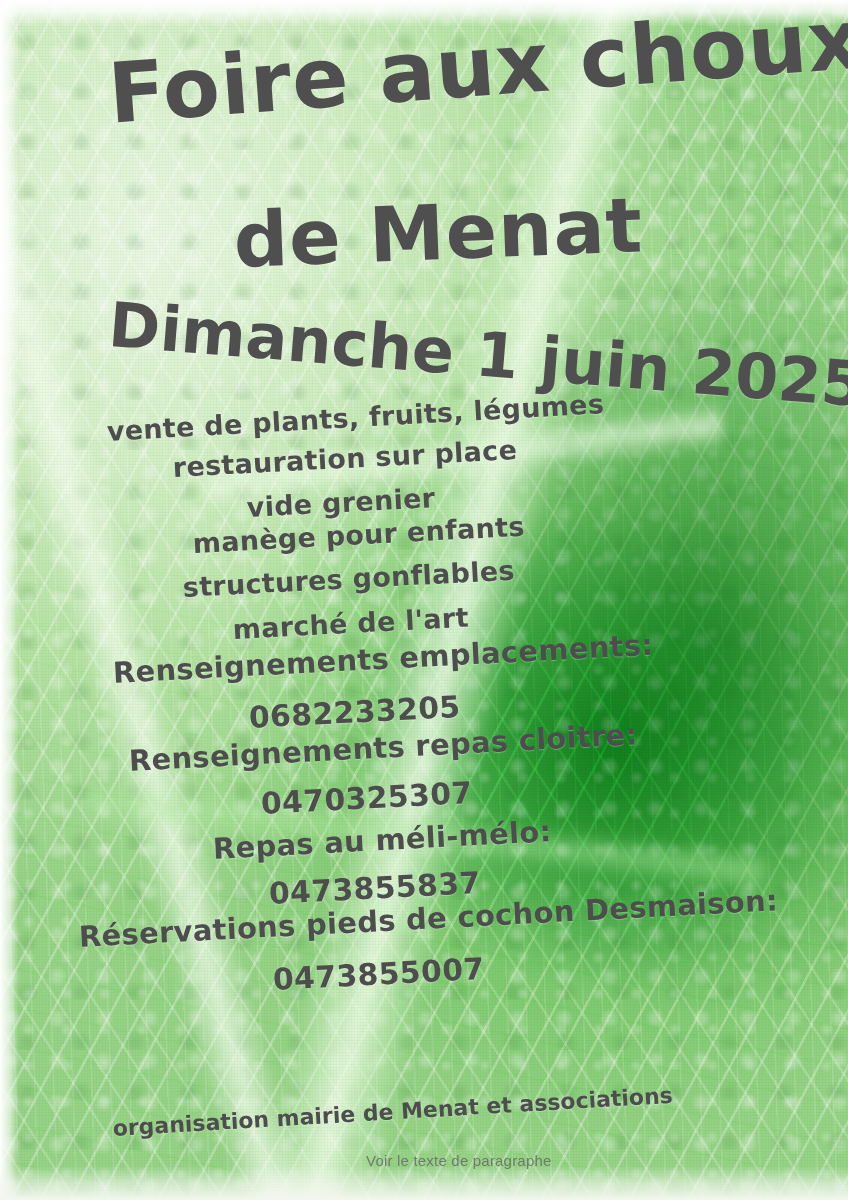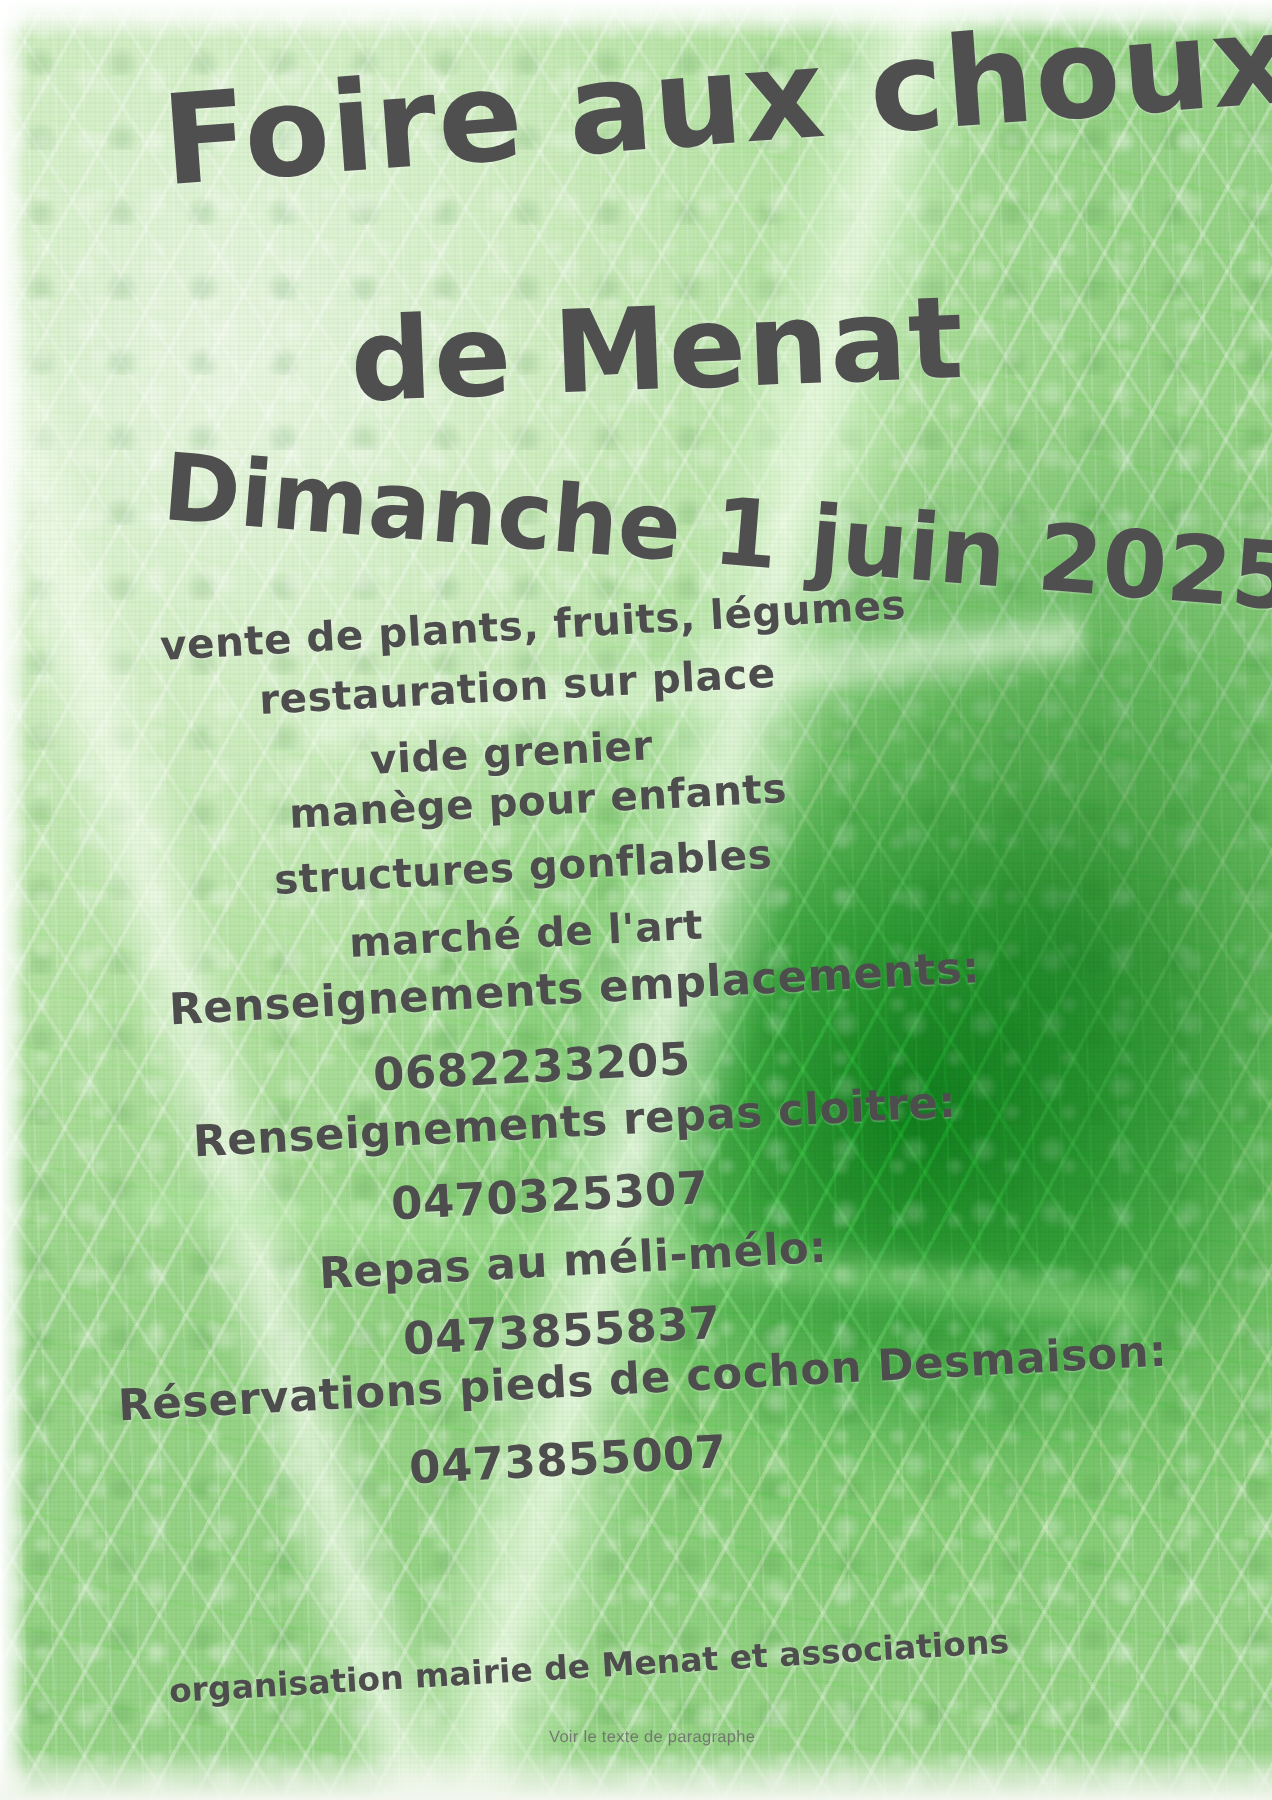--- a/index.html
+++ b/index.html
@@ -185,21 +185,21 @@
     color: #4d4d4d;
     transform: rotate(-3.4deg);
     transform-origin: left top;
     left: 112px;
     top: 1116px;
   }
   .watermark {
     position: absolute;
     left: 366px;
     top: 1152px;
-    font-size: 11px;
+    font-size: 15px;
     font-weight: 400;
     color: #6a6a6a;
     letter-spacing: 0.2px;
     opacity: 0.85;
     white-space: nowrap;
     font-family: "Liberation Sans", sans-serif;
   }
 </style>
 </head>
 <body>

